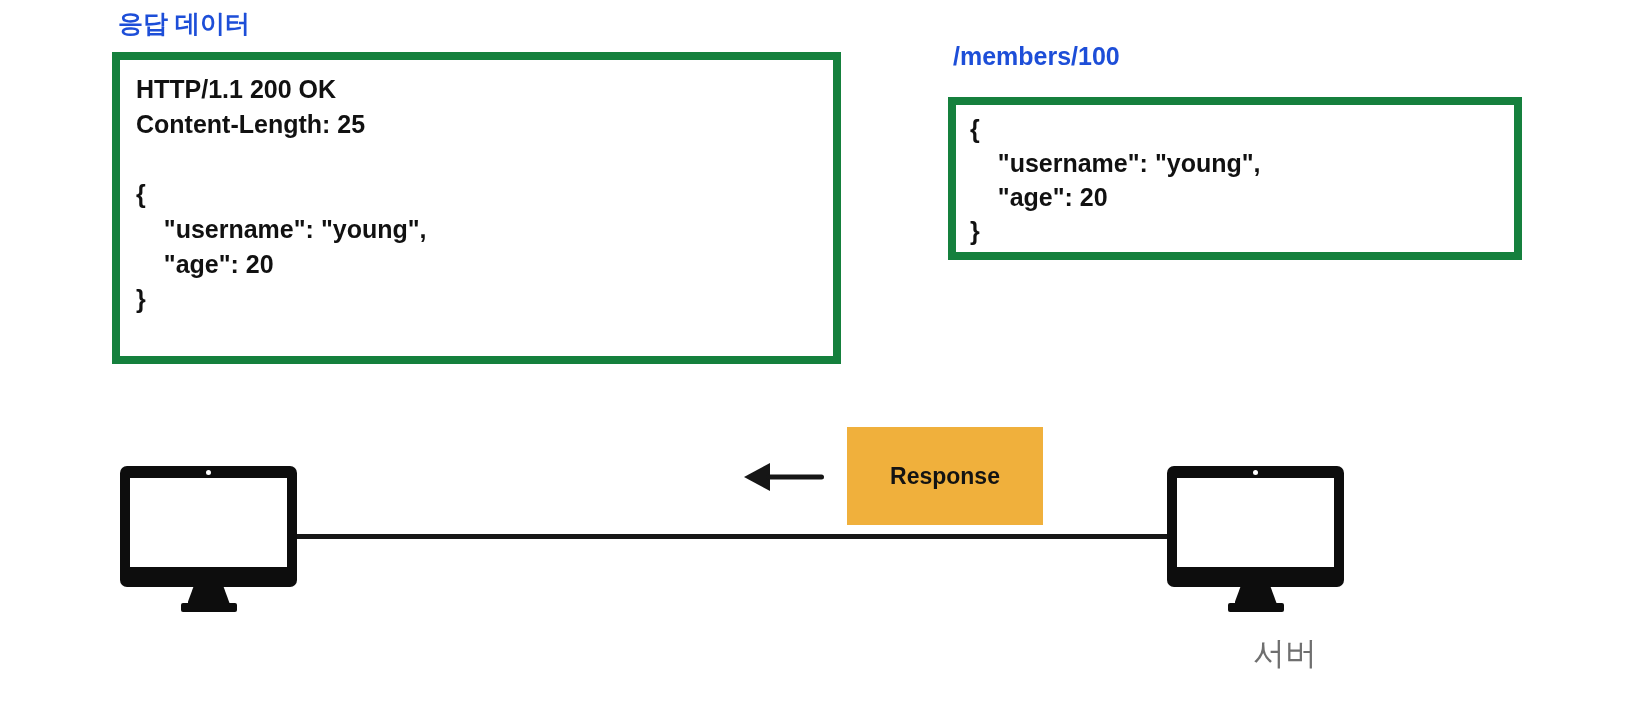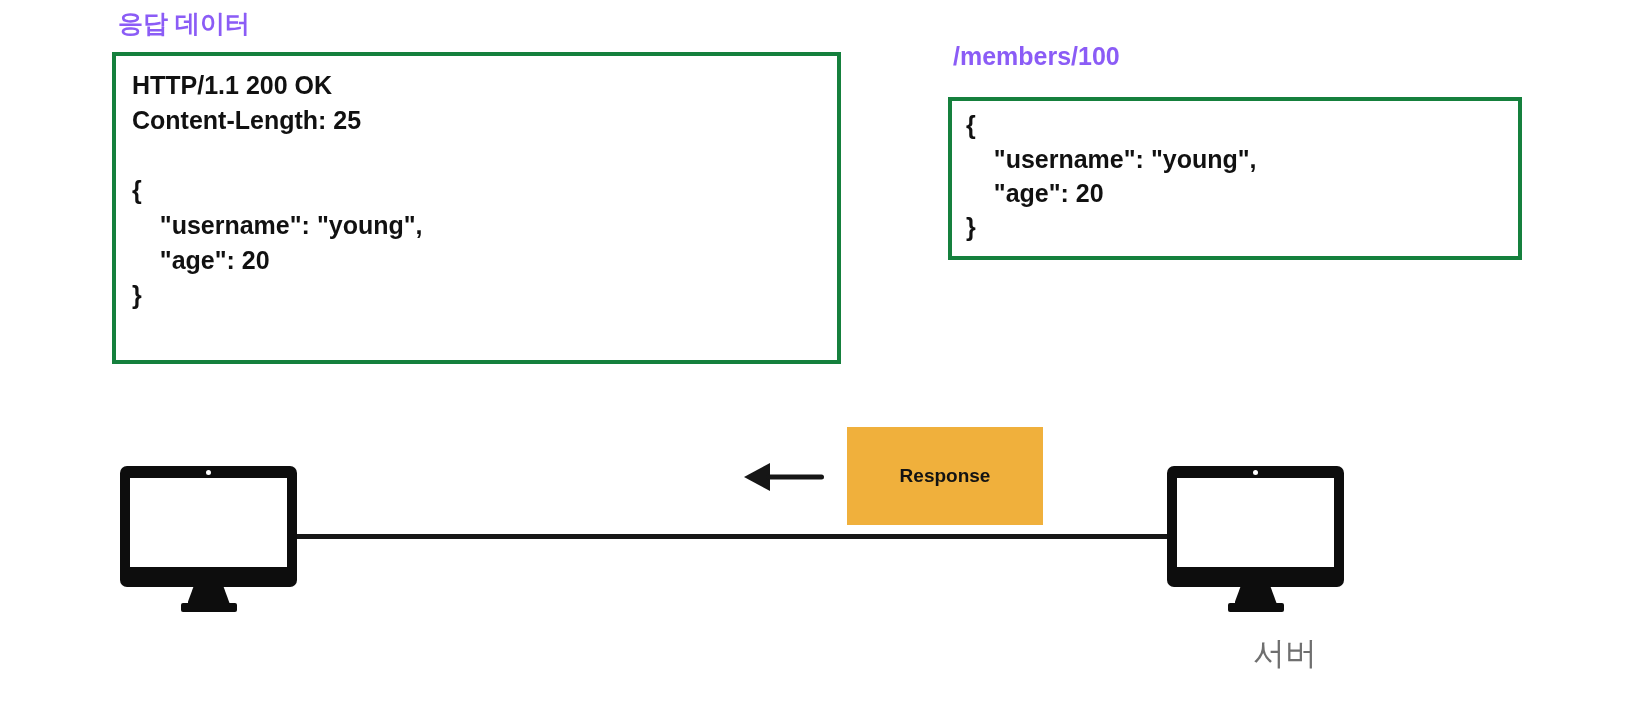--- a/index.html
+++ b/index.html
@@ -12,30 +12,30 @@
     height: 702px;
     background: #ffffff;
     overflow: hidden;
   }
 
   
   .panel-title {
     position: absolute;
     font-size: 25px;
     font-weight: 700;
-    color: #8b5cf6;
+    color: #1d4ed8;
     white-space: pre;
   }
   .panel-title.left  { left: 118px; top: 7px; }
   .panel-title.right { left: 953px; top: 42px; }
 
   
   .sketch-box {
     position: absolute;
-    border: 4px solid #15803d;
+    border: 8px solid #15803d;
     background: #ffffff;
   }
   .box-response { left: 112px; top: 52px; width: 729px; height: 312px; padding: 12px 16px; }
   .box-resource { left: 948px; top: 97px; width: 574px; height: 163px; padding: 7px 14px; }
 
   .code-line {
     font-size: 25px;
     font-weight: 700;
     color: #111111;
     line-height: 35px;
@@ -46,21 +46,21 @@
 
   
   .chip {
     position: absolute;
     left: 847px; top: 427px;
     width: 196px; height: 98px;
     background: #F0B03C;
     display: flex;
     align-items: center;
     justify-content: center;
-    font-size: 19px;
+    font-size: 23px;
     font-weight: 700;
     color: #131313;
   }
 
   
   .arrow { position: absolute; left: 744px; top: 459px; }
   .conn-line {
     position: absolute;
     left: 294px; top: 534px;
     width: 878px; height: 5px;

